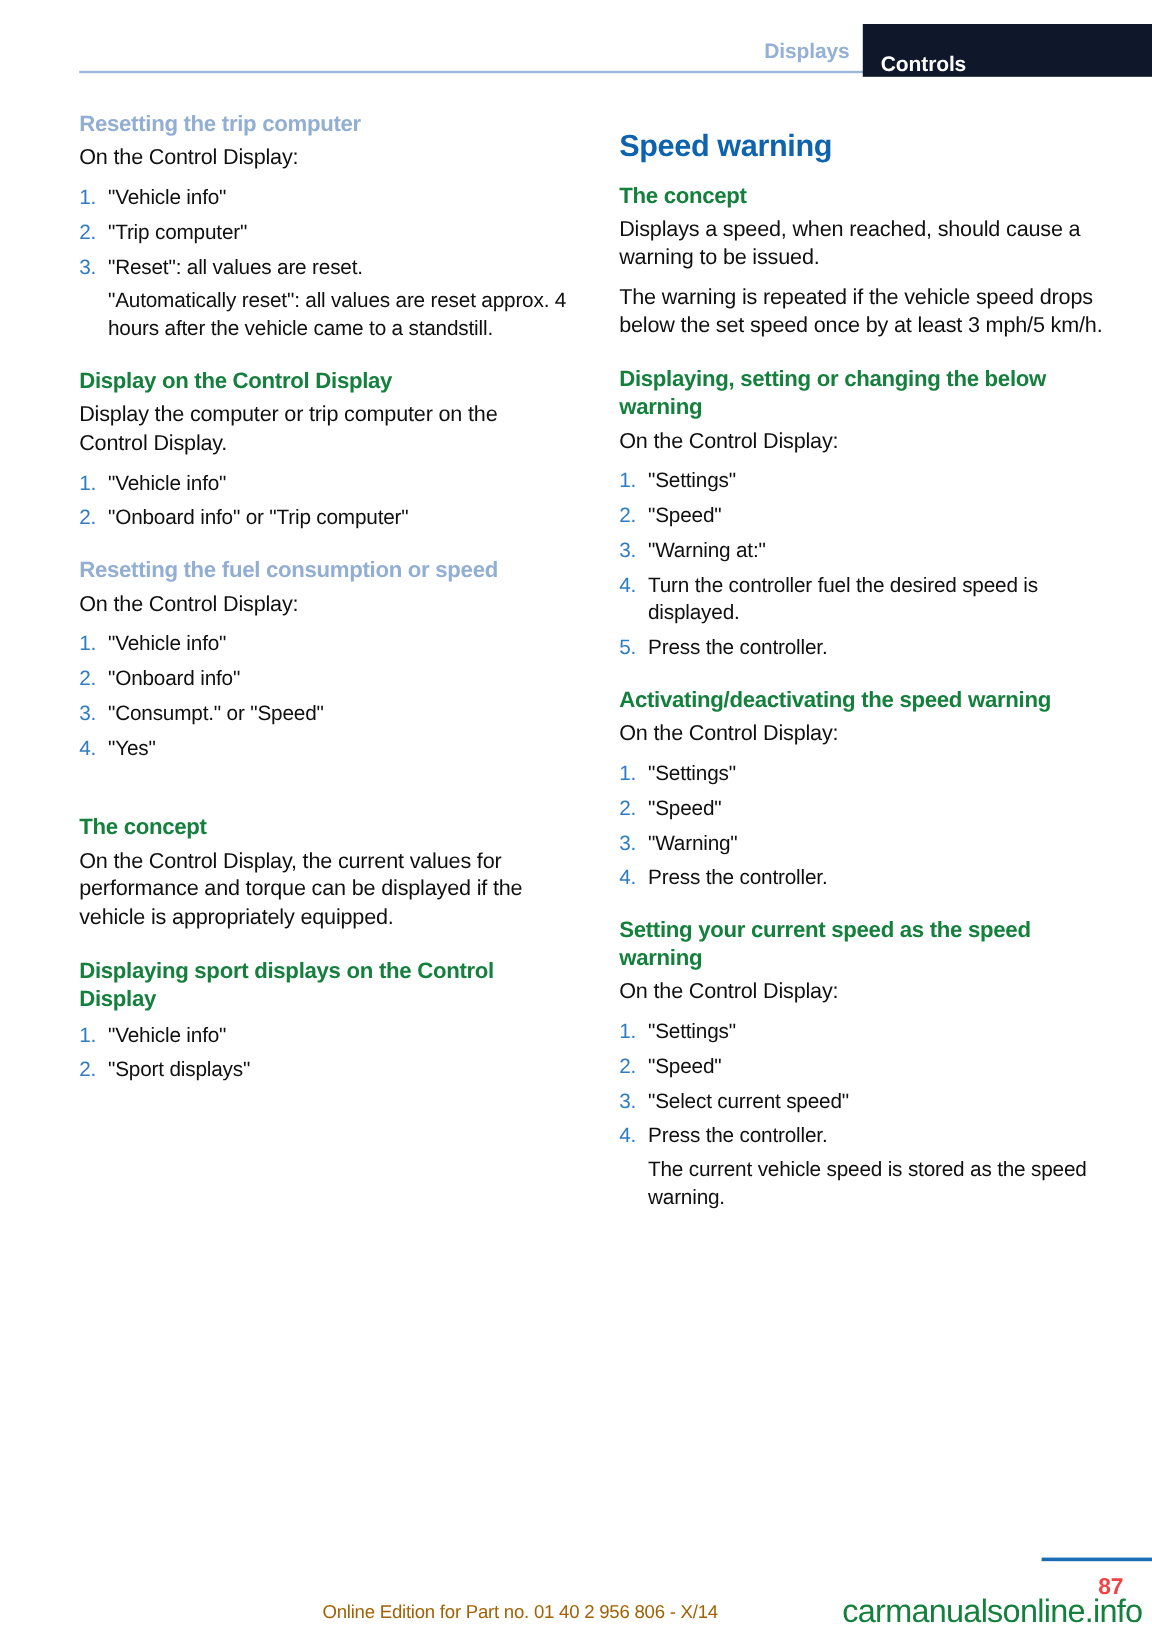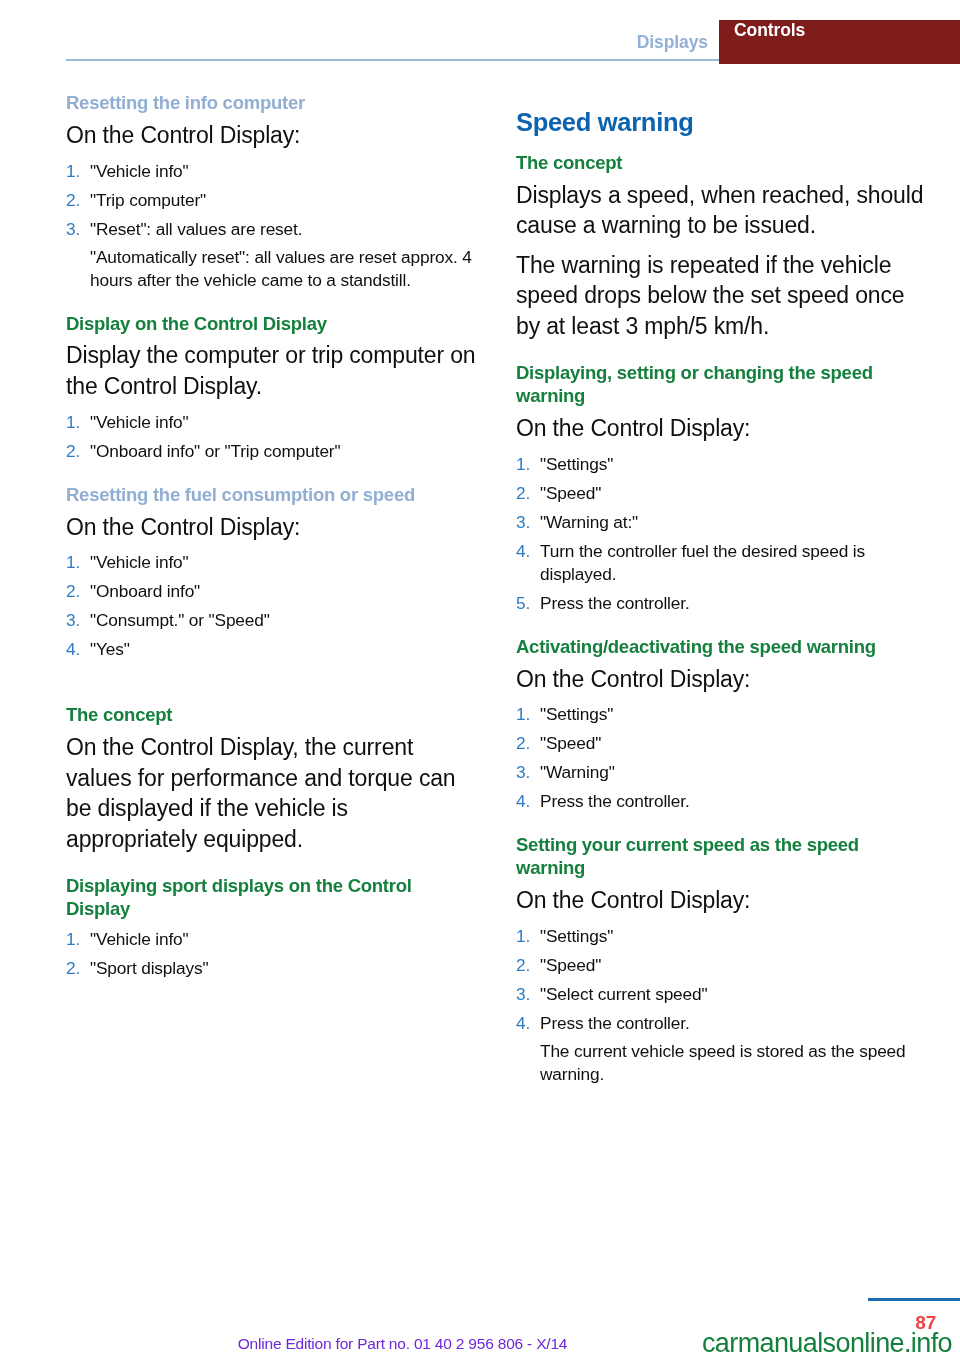--- a/index.html
+++ b/index.html
@@ -44,22 +44,22 @@
     display: flex;
     align-items: center;
     padding: 0 11px 0 10px;
     color: #94b0d4;
     font-size: 17.5px;
     font-weight: bold;
     letter-spacing: -0.1px;
   }
   .tab-active {
     display: flex;
-    align-items: flex-start;
-    background: #7f1d1d;
+    align-items: flex-end;
+    background: #0f172a;
     color: #ffffff;
     font-size: 17.5px;
     font-weight: bold;
     padding: 0 16px 0 15px;
     min-width: 210px;
     letter-spacing: -0.1px;
   }
 
   
   .content {
@@ -92,21 +92,21 @@
     margin: 0 0 5px 0;
     line-height: 1.24;
     letter-spacing: -0.25px;
   }
   h2.sub-title.muted {
     color: #92aed3;
   }
 
   
   p.body {
-    font-size: 23px;
+    font-size: 18px;
     color: #101010;
     margin: 0 0 9px 0;
     line-height: 1.33;
     letter-spacing: -0.15px;
   }
 
   
   ol.steps {
     list-style: none;
     margin: 7px 0 9px 0;
@@ -163,24 +163,24 @@
     bottom: 28px;
     font-size: 19px;
     font-weight: bold;
     color: #ef4444;
     letter-spacing: -0.2px;
   }
   .footer-note {
     position: absolute;
     left: 0;
     bottom: 9px;
-    width: 805px;
+    width: 867px;
     text-align: center;
     font-size: 15.5px;
-    color: #6d28d9;
+    color: #a16207;
     letter-spacing: -0.2px;
   }
   .watermark {
     position: absolute;
     right: 8px;
     bottom: 3px;
     font-size: 27px;
     color: #15803d;
     letter-spacing: -0.6px;
     white-space: nowrap;
@@ -200,21 +200,21 @@
       <span>Controls</span>
     </div>
   </div>
 </div>
 
 <div class="content">
 
   <div class="col col-left">
 
     <section>
-      <h2 class="sub-title muted">Resetting the info computer</h2>
+      <h2 class="sub-title muted">Resetting the trip computer</h2>
       <p class="body">On the Control Display:</p>
       <ol class="steps">
         <li>
           <span>"Vehicle info"</span>
         </li>
         <li>
           <span>"Trip computer"</span>
         </li>
         <li>
           <span>"Reset": all values are reset.</span>
@@ -287,21 +287,21 @@
     <section>
       <h1 class="sec-title">Speed warning</h1>
       <h2 class="sub-title">The concept</h2>
       <p class="body">Displays a speed, when reached, should cause a warning to be issued.</p>
       <p class="body">The warning is repeated if the vehicle speed drops below the set speed once by at least 3 mph/5 km/h.</p>
     </section>
 
     <div class="gap-sm"></div>
 
     <section>
-      <h2 class="sub-title">Displaying, setting or changing the speed warning</h2>
+      <h2 class="sub-title">Displaying, setting or changing the below warning</h2>
       <p class="body">On the Control Display:</p>
       <ol class="steps">
         <li>
           <span>"Settings"</span>
         </li>
         <li>
           <span>"Speed"</span>
         </li>
         <li>
           <span>"Warning at:"</span>

